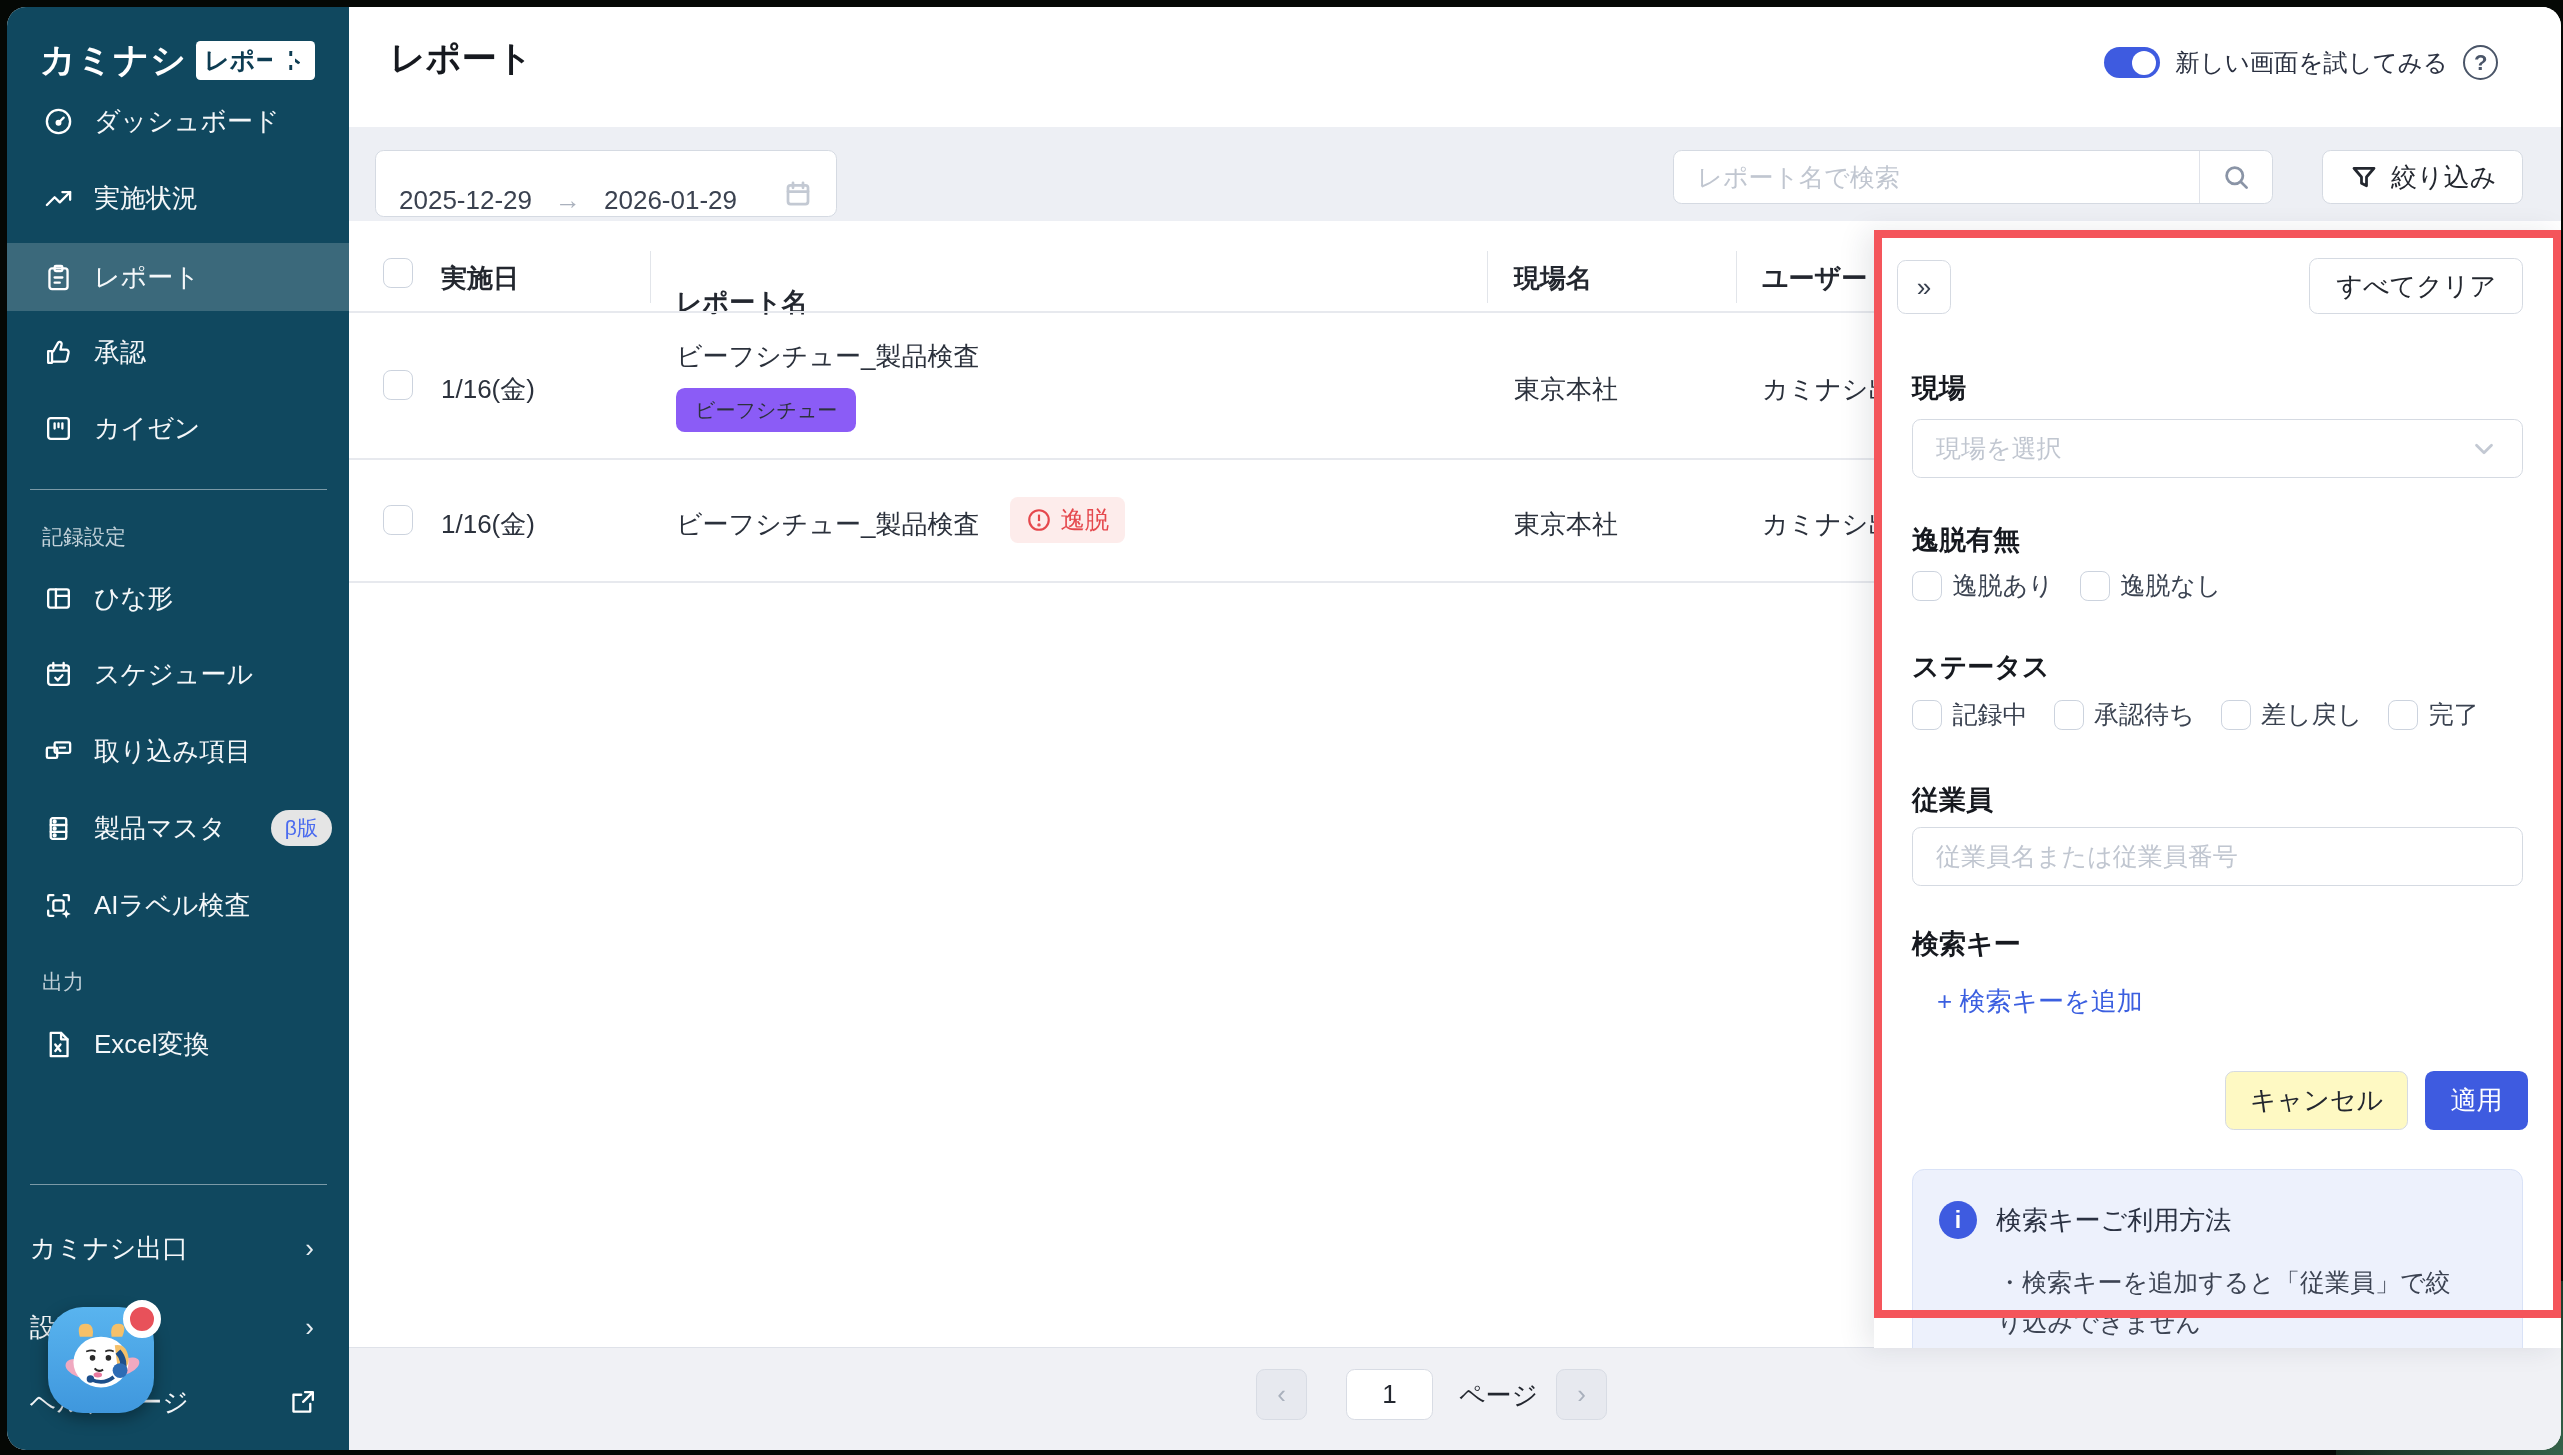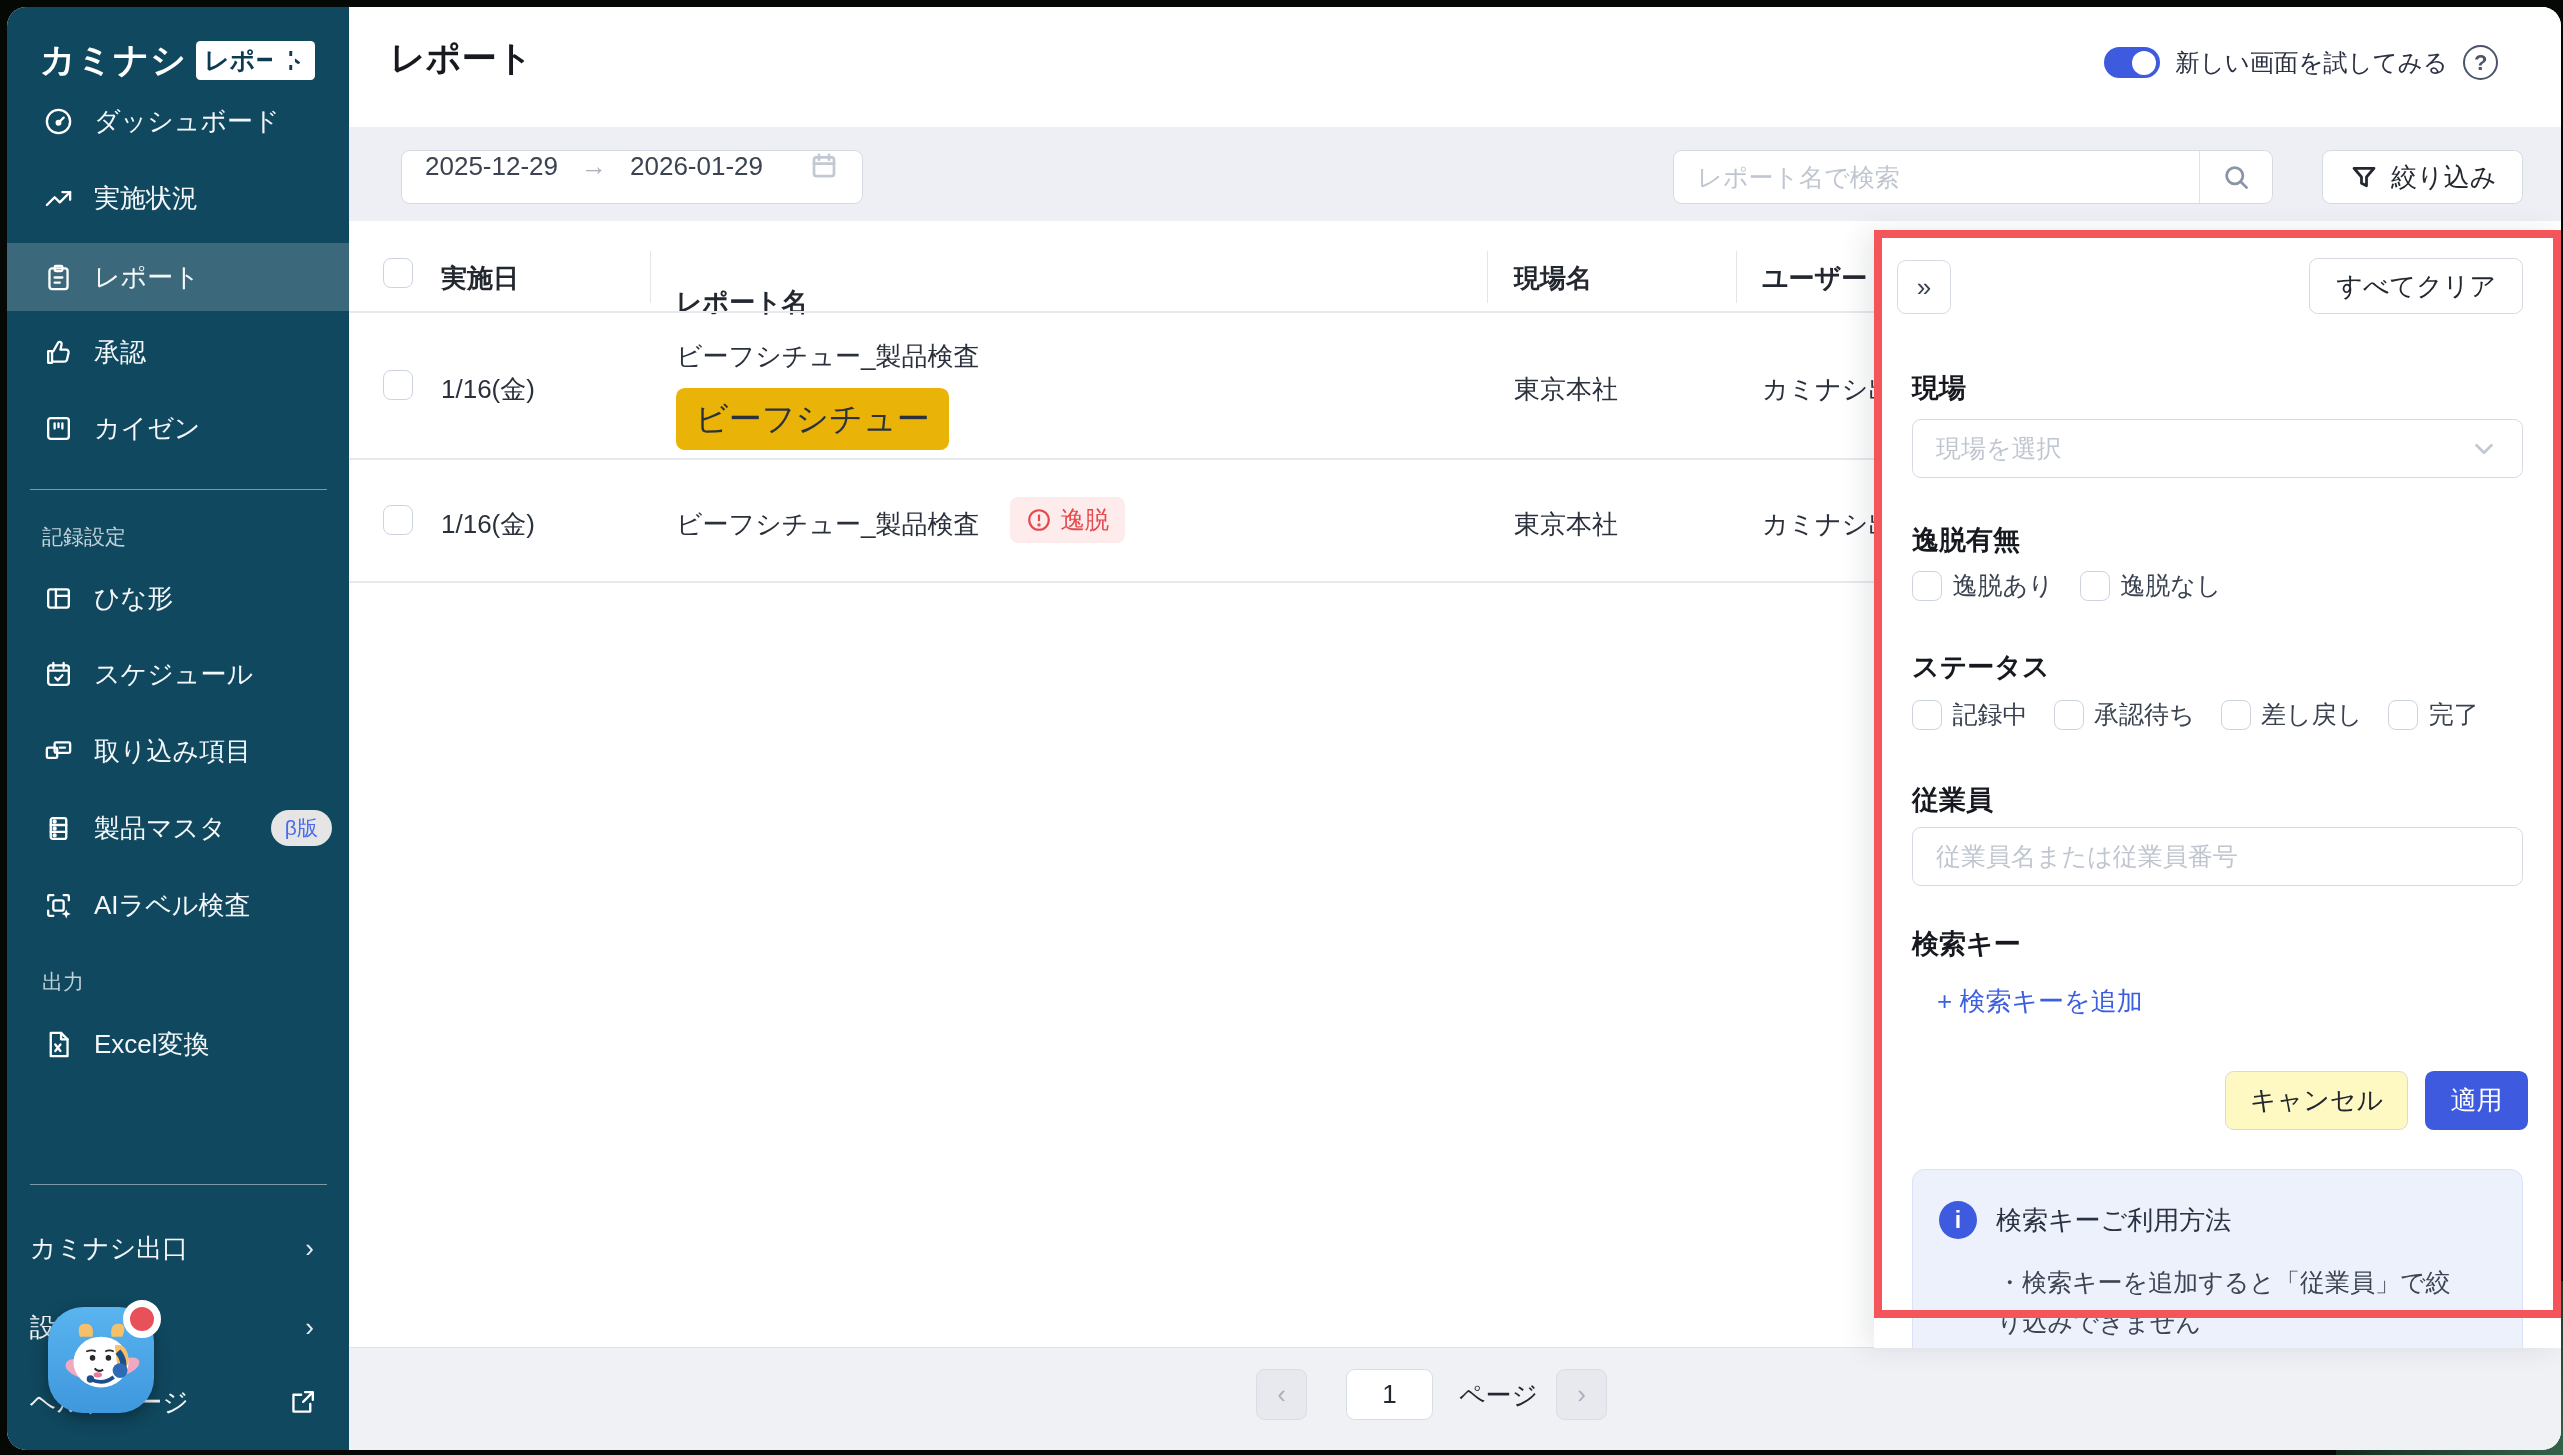--- a/index.html
+++ b/index.html
@@ -36,43 +36,43 @@
   .page-title{position:absolute;left:41px;top:28px;font-size:35px;font-weight:bold;color:#16191f;}
   .toggle-wrap{position:absolute;right:63px;top:38px;display:flex;align-items:center;gap:15.7px;}
   .toggle{width:56px;height:31px;border-radius:15.7px;background:#3e5be0;position:relative;cursor:pointer;}
   .toggle .knob{position:absolute;right:3.5px;top:3.5px;width:24.4px;height:24.4px;border-radius:50%;background:#fff;}
   .toggle-label{font-size:24.4px;color:#2a3040;}
   .q-icon{width:35px;height:35px;border-radius:50%;border:2.6px solid #4a5568;color:#4a5568;font-size:22px;
           font-weight:bold;display:flex;align-items:center;justify-content:center;cursor:pointer;box-sizing:border-box;}
 
   
   .toolbar{position:absolute;left:342px;right:0;top:120px;height:94px;background:#edeff4;}
-  .daterange{position:absolute;left:52px;top:23px;width:462px;height:54px;background:#fff;border:1.7px solid #d5dae2;
-             border-radius:8.7px;display:flex;align-items:flex-start;padding:0 23px;box-sizing:border-box;gap:23px;font-size:26px;color:#3b4250;}
+  .daterange{position:absolute;left:26px;top:23px;width:462px;height:67px;background:#fff;border:1.7px solid #d5dae2;
+             border-radius:8.7px;display:flex;align-items:flex-end;padding:0 23px;box-sizing:border-box;gap:23px;font-size:26px;color:#3b4250;}
   .dr-arrow{color:#aab1bd;font-size:26px;}
   .dr-cal{margin-left:auto;}
   .searchbox{position:absolute;right:288px;top:23px;width:600px;height:54px;background:#fff;border:1.7px solid #d5dae2;
              border-radius:8.7px;display:flex;align-items:center;box-sizing:border-box;overflow:hidden;}
   .searchbox input{flex:1;border:none;outline:none;font-size:25px;padding:0 23px;color:#2a3040;font-family:inherit;background:transparent;}
   .searchbox input::placeholder{color:#c0c6d0;}
   .search-seg{width:72px;height:100%;border-left:1.7px solid #e0e3ea;display:flex;align-items:center;justify-content:center;cursor:pointer;}
   .filterbtn{position:absolute;right:38px;top:23px;height:54px;padding:0 26px;background:#fff;border:1.7px solid #d5dae2;
              border-radius:8.7px;display:flex;align-items:center;gap:12.2px;font-size:26px;color:#23272f;cursor:pointer;box-sizing:border-box;}
 
   
   .table-area{position:absolute;left:342px;right:0;top:215px;bottom:102px;background:#fff;overflow:hidden;}
   .thead{position:absolute;left:0;right:0;top:23.6px;height:65px;}
   .th{position:absolute;font-size:26px;font-weight:bold;color:#23272f;top:15.7px;}
   .vline{position:absolute;top:5.2px;height:52px;width:0.9px;background:#e2e5ea;}
   .thead-underline{position:absolute;left:0;right:0;top:89px;height:1.7px;background:#e7e9ee;}
   .cb{display:inline-block;width:30px;height:30px;border:1.7px solid #ccd3de;border-radius:7.9px;background:#fff;box-sizing:border-box;cursor:pointer;}
   .trow{position:absolute;left:0;right:0;}
   .rsep{position:absolute;left:0;right:0;height:1.7px;background:#e7e9ee;}
   .cell{position:absolute;font-size:26px;color:#2b313c;}
-  .tagpill{display:inline-block;background:#eab308;border-radius:8.7px;padding:8.7px 19px;font-size:33px;color:#2c323d;}
+  .tagpill{display:inline-block;background:#8b5cf6;border-radius:8.7px;padding:8.7px 19px;font-size:20px;color:#2c323d;}
   .devbadge{display:inline-flex;align-items:center;gap:8.7px;background:#fdeceb;border-radius:7.9px;padding:7px 15.7px;
             font-size:24.4px;color:#e5484d;}
   .devbadge svg{width:26px;height:26px;stroke:#e5484d;fill:none;stroke-width:2;}
 
   
   .footer{position:absolute;left:342px;right:0;bottom:0;height:102px;background:#f0f1f5;border-top:0.9px solid #dfe2e9;}
   .pgbtn{position:absolute;top:21px;width:51px;height:51px;border-radius:8.7px;background:#e7e9ef;border:1.7px solid #d8dce4;
          box-sizing:border-box;display:flex;align-items:center;justify-content:center;color:#a9b0bc;font-size:26px;cursor:pointer;}
   .pginput{position:absolute;top:21px;width:87px;height:51px;border:1.7px solid #d8dce4;border-radius:8.7px;background:#fff;
            box-sizing:border-box;font-size:26px;text-align:center;color:#23272f;outline:none;font-family:inherit;}

